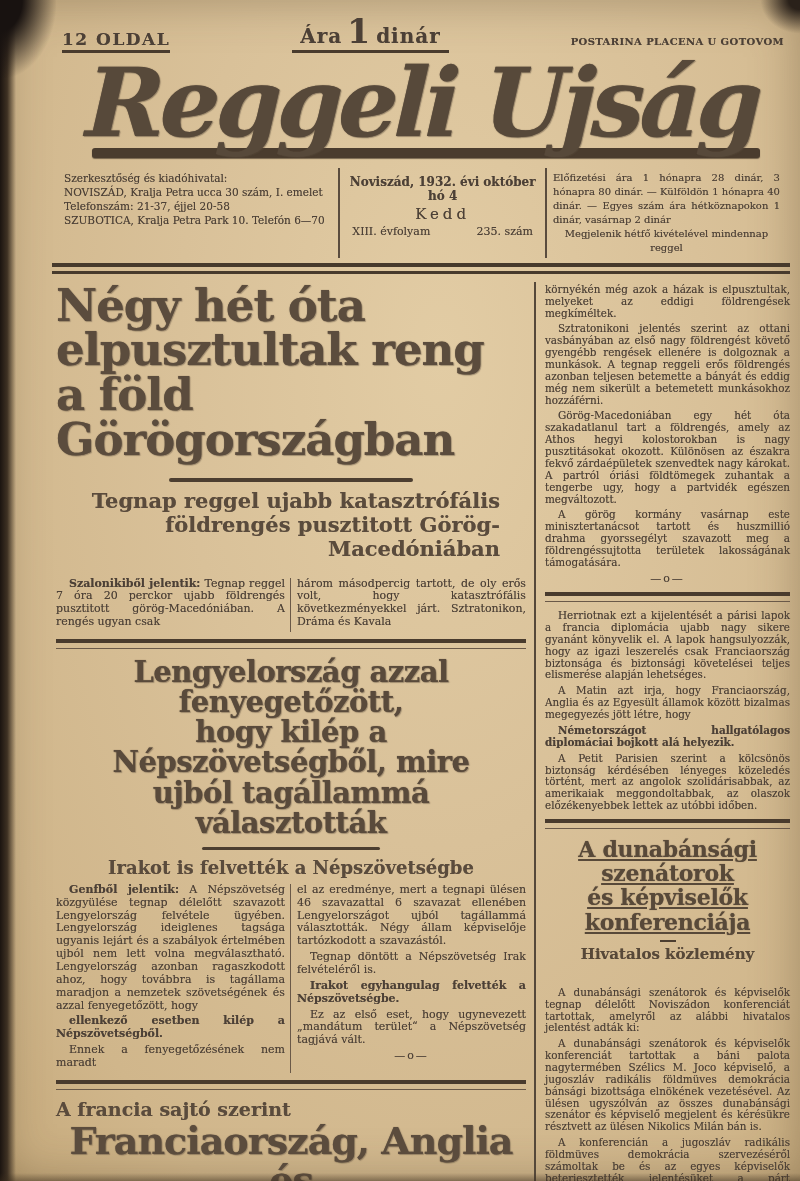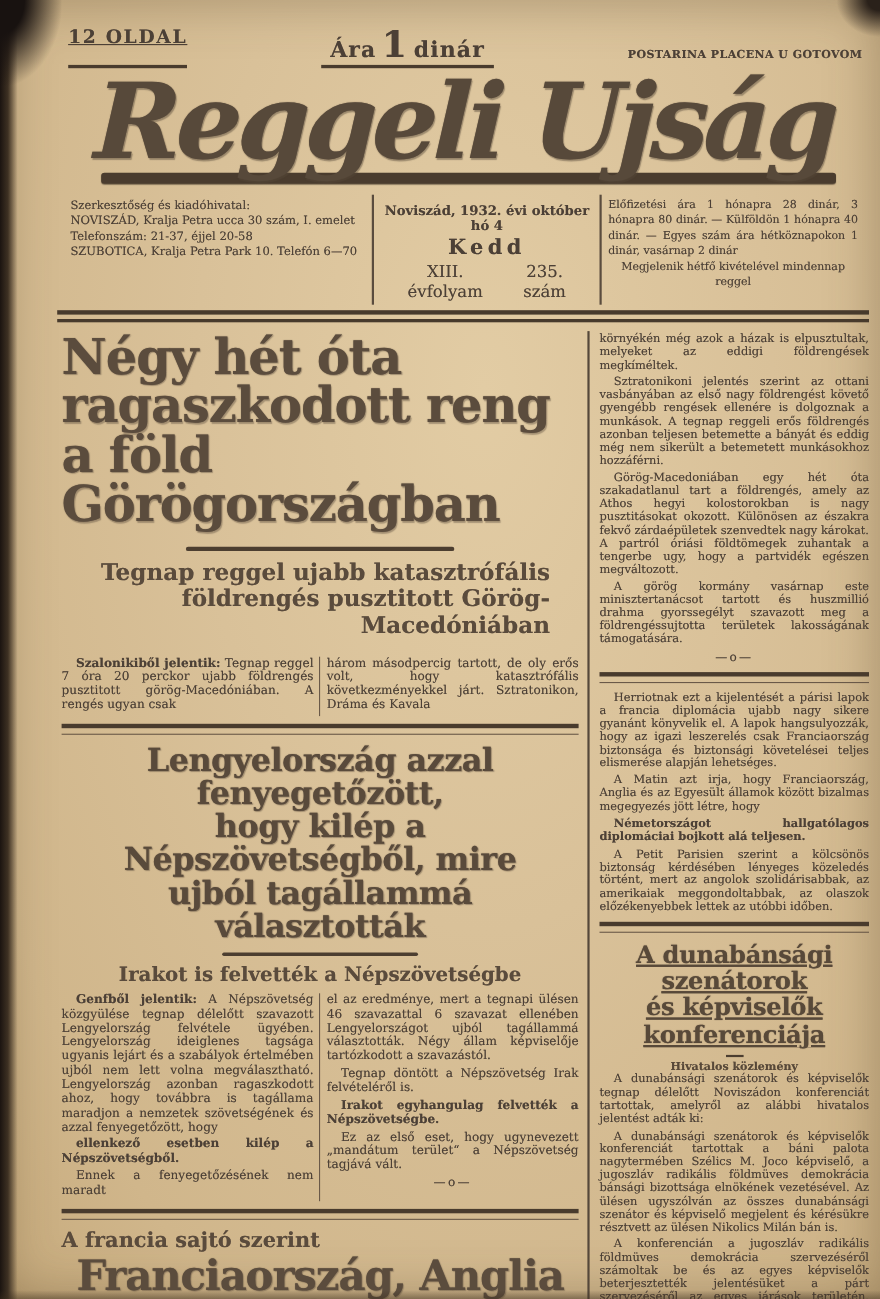--- a/index.html
+++ b/index.html
@@ -15,43 +15,43 @@
     background:linear-gradient(90deg,#1b1410 0%,#3e3123 45%,rgba(62,49,35,0) 100%);}
   .corner-tl{position:absolute;left:0;top:0;width:56px;height:78px;
     background:radial-gradient(ellipse at 0% 0%,#181210 28%,rgba(24,18,16,0) 72%);}
   .corner-tr{position:absolute;right:0;top:0;width:40px;height:34px;
     background:radial-gradient(ellipse at 100% 0%,#2a211a 20%,rgba(42,33,26,0) 70%);}
   .edge-bottom{position:absolute;left:0;right:0;bottom:0;height:8px;
     background:linear-gradient(0deg,rgba(60,46,30,.45),rgba(60,46,30,0));}
 
   
   .topbar{display:flex;justify-content:space-between;align-items:flex-end;padding:24px 16px 2px 62px;}
-  .pages{font-weight:bold;font-size:17px;letter-spacing:1.5px;border-bottom:3px solid #493b2d;padding-bottom:15px;text-decoration:underline;}
+  .pages{font-weight:bold;font-size:17px;letter-spacing:1.5px;border-bottom:3px solid #493b2d;padding-bottom:1px;}
   .price{font-weight:bold;font-size:20px;border-bottom:3px solid #493b2d;padding:0 8px 2px;letter-spacing:1px;}
   .price .big{font-size:33px;line-height:0;padding:0 5px;}
   .postage{font-size:10px;font-weight:bold;letter-spacing:.4px;padding-bottom:6px;}
 
   
   .masthead{padding:0 14px 0 58px;}
   .mast-title{font-size:95px;line-height:1.02;font-style:italic;font-weight:bold;
     letter-spacing:-5px;text-align:center;color:#57493a;transform:skewX(-2deg);
     text-shadow:1px 1px 1px rgba(87,73,58,.45), 0 0 1px rgba(87,73,58,.8);}
   .mast-bar{height:10px;background:#4a3c2e;margin:-4px 26px 0 34px;border-radius:3px;
     box-shadow:0 1px 1px rgba(50,40,28,.6);}
 
   
   .infobar{display:flex;align-items:stretch;margin:10px 14px 0 58px;}
   .ib{padding:3px 6px;}
   .ib-left{width:39%;text-align:left;font-size:10.5px;line-height:1.35;}
   .ib-center{width:28%;text-align:center;border-left:2px solid #5a4c3e;border-right:2px solid #5a4c3e;}
   .ib-right{width:33%;font-size:10px;line-height:1.4;text-align:justify;}
   .ib-line{display:block;}
   .ib-date{font-weight:bold;font-size:12px;margin-top:4px;}
-  .ib-day{font-weight:bold;font-size:19px;letter-spacing:4px;margin:2px 0;}
-  .ib-volrow{display:flex;justify-content:space-between;font-size:15px;padding:0 6px;}
+  .ib-day{font-weight:normal;font-size:15px;letter-spacing:4px;margin:2px 0;}
+  .ib-volrow{display:flex;justify-content:space-between;font-size:11px;padding:0 6px;}
   .ib-r2{display:block;text-align:center;}
   .double-rule{height:4px;border-top:4px solid #473a2c;border-bottom:3px solid #473a2c;margin:5px 10px 0 52px;}
 
   
   .content{display:flex;padding:8px 10px 0 56px;}
   .col-main{width:470px;padding-right:8px;}
   .col-right{flex:1;border-left:2px solid #55483a;padding-left:9px;padding-top:2px;}
 
   .hl{display:block;}
   .h-eq{font-weight:bold;font-size:45px;line-height:.99;letter-spacing:-1px;color:#5b4c3d;
@@ -62,21 +62,21 @@
     text-align:center;margin:2px 0 0;text-shadow:1px 1px 1px rgba(91,76,61,.4),0 0 1px rgba(91,76,61,.8);}
   .h-bn{font-weight:bold;font-size:22px;line-height:1.1;letter-spacing:-.3px;color:#584939;
     text-align:center;margin:8px 0 0;text-shadow:0 0 1px rgba(88,73,57,.8);text-decoration:underline;}
 
   .hdiv{height:4px;width:52%;margin:9px auto 7px;background:#4c3e30;border-radius:2px;}
   .hdiv.small{width:38%;height:3px;}
   .mini-dash{width:16px;height:2px;background:#4c3e30;margin:6px auto 4px;}
 
   .sub-eq{font-weight:bold;font-size:21px;line-height:1.15;text-align:right;color:#5a4b3c;padding:0 26px;margin:0 0 16px;}
   .sub-pl{font-weight:bold;font-size:18px;text-align:center;color:#5a4b3c;margin:0 0 6px;}
-  .sub-bn{font-weight:bold;font-size:10px;text-align:center;color:#574838;margin:0 0 0;}
+  .sub-bn{font-weight:bold;font-size:15px;text-align:center;color:#574838;margin:0 0 24px;}
   .kicker{font-weight:bold;font-size:19px;margin:4px 0 0;color:#5a4b3c;}
 
   .b{font-size:11px;line-height:1.17;text-align:justify;}
   .b p{margin:0 0 3px;}
   .br{font-size:10.4px;line-height:1.14;text-align:justify;}
   .br p{margin:0 0 4px;}
   .ind{text-indent:13px;}
   .bold{font-weight:bold;}
   .cols2{display:flex;margin-top:2px;}
   .c{width:50%;padding:0 5px 0 0;}
@@ -126,21 +126,21 @@
   </section>
   <div class="double-rule"></div>
 
   <div class="content">
 
     <div class="col-main">
 
       <article>
         <h1 class="h-eq">
           <span class="hl">Négy hét óta</span>
-          <span class="hl">ragaszkodott reng</span>
+          <span class="hl">elpusztultak reng</span>
           <span class="hl">a föld Görögországban</span>
         </h1>
         <div class="hdiv"></div>
         <h2 class="sub-eq">Tegnap reggel ujabb katasztrófális földrengés pusztitott Görög-Macedóniában</h2>
         <div class="cols2 b">
           <div class="c">
             <p class="ind"><strong class="bold">Szalonikiből jelentik:</strong> <span>Tegnap reggel 7 óra 20 perckor ujabb földrengés pusztitott görög-Macedóniában. A rengés ugyan csak</span></p>
           </div>
           <div class="c">
             <p>három másodpercig tartott, de oly erős volt, hogy katasztrófális következményekkel járt. Sztratonikon, Dráma és Kavala</p>
@@ -195,21 +195,21 @@
         <p class="ind">Görög-Macedoniában egy hét óta szakadatlanul tart a földrengés, amely az Athos hegyi kolostorokban is nagy pusztitásokat okozott. Különösen az északra fekvő zárdaépületek szenvedtek nagy károkat. A partról óriási földtömegek zuhantak a tengerbe ugy, hogy a partvidék egészen megváltozott.</p>
         <p class="ind">A görög kormány vasárnap este minisztertanácsot tartott és huszmillió drahma gyorssegélyt szavazott meg a földrengéssujtotta területek lakosságának támogatására.</p>
         <div class="endmark">—o—</div>
       </div>
 
       <div class="bar"></div>
 
       <div>
         <p class="ind">Herriotnak ezt a kijelentését a párisi lapok a francia diplomácia ujabb nagy sikere gyanánt könyvelik el. A lapok hangsulyozzák, hogy az igazi leszerelés csak Franciaország biztonsága és biztonsági követelései teljes elismerése alapján lehetséges.</p>
         <p class="ind">A Matin azt irja, hogy Franciaország, Anglia és az Egyesült államok között bizalmas megegyezés jött létre, hogy</p>
-        <p class="ind bold">Németországot hallgatólagos diplomáciai bojkott alá teljesen.</p>
+        <p class="ind bold">Németországot hallgatólagos diplomáciai bojkott alá helyezik.</p>
         <p class="ind">A Petit Parisien szerint a kölcsönös biztonság kérdésében lényeges közeledés történt, mert az angolok szolidárisabbak, az amerikaiak meggondoltabbak, az olaszok előzékenyebbek lettek az utóbbi időben.</p>
       </div>
 
       <div class="bar"></div>
 
       <article>
         <h3 class="h-bn">
           <span class="hl">A dunabánsági szenátorok</span>
           <span class="hl">és képviselők</span>
           <span class="hl">konferenciája</span>

